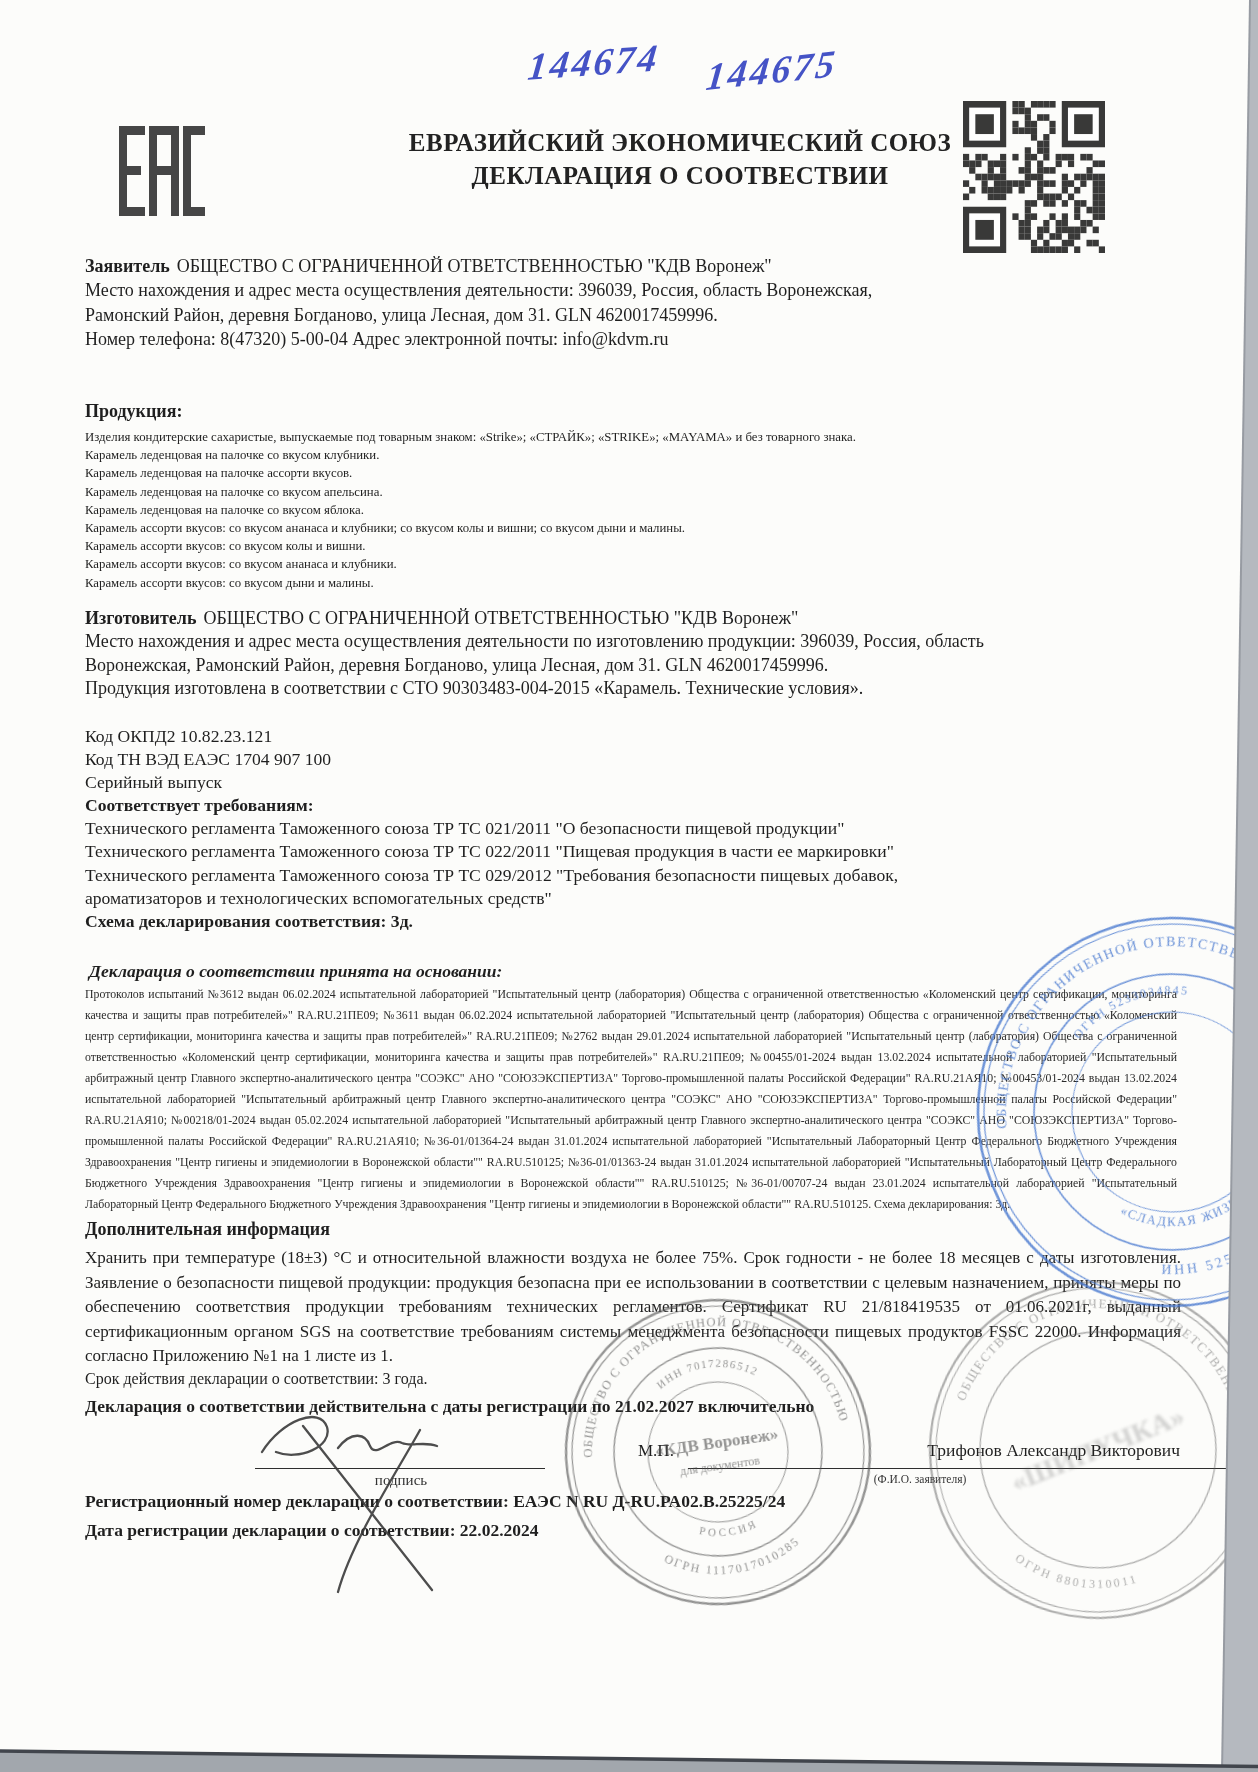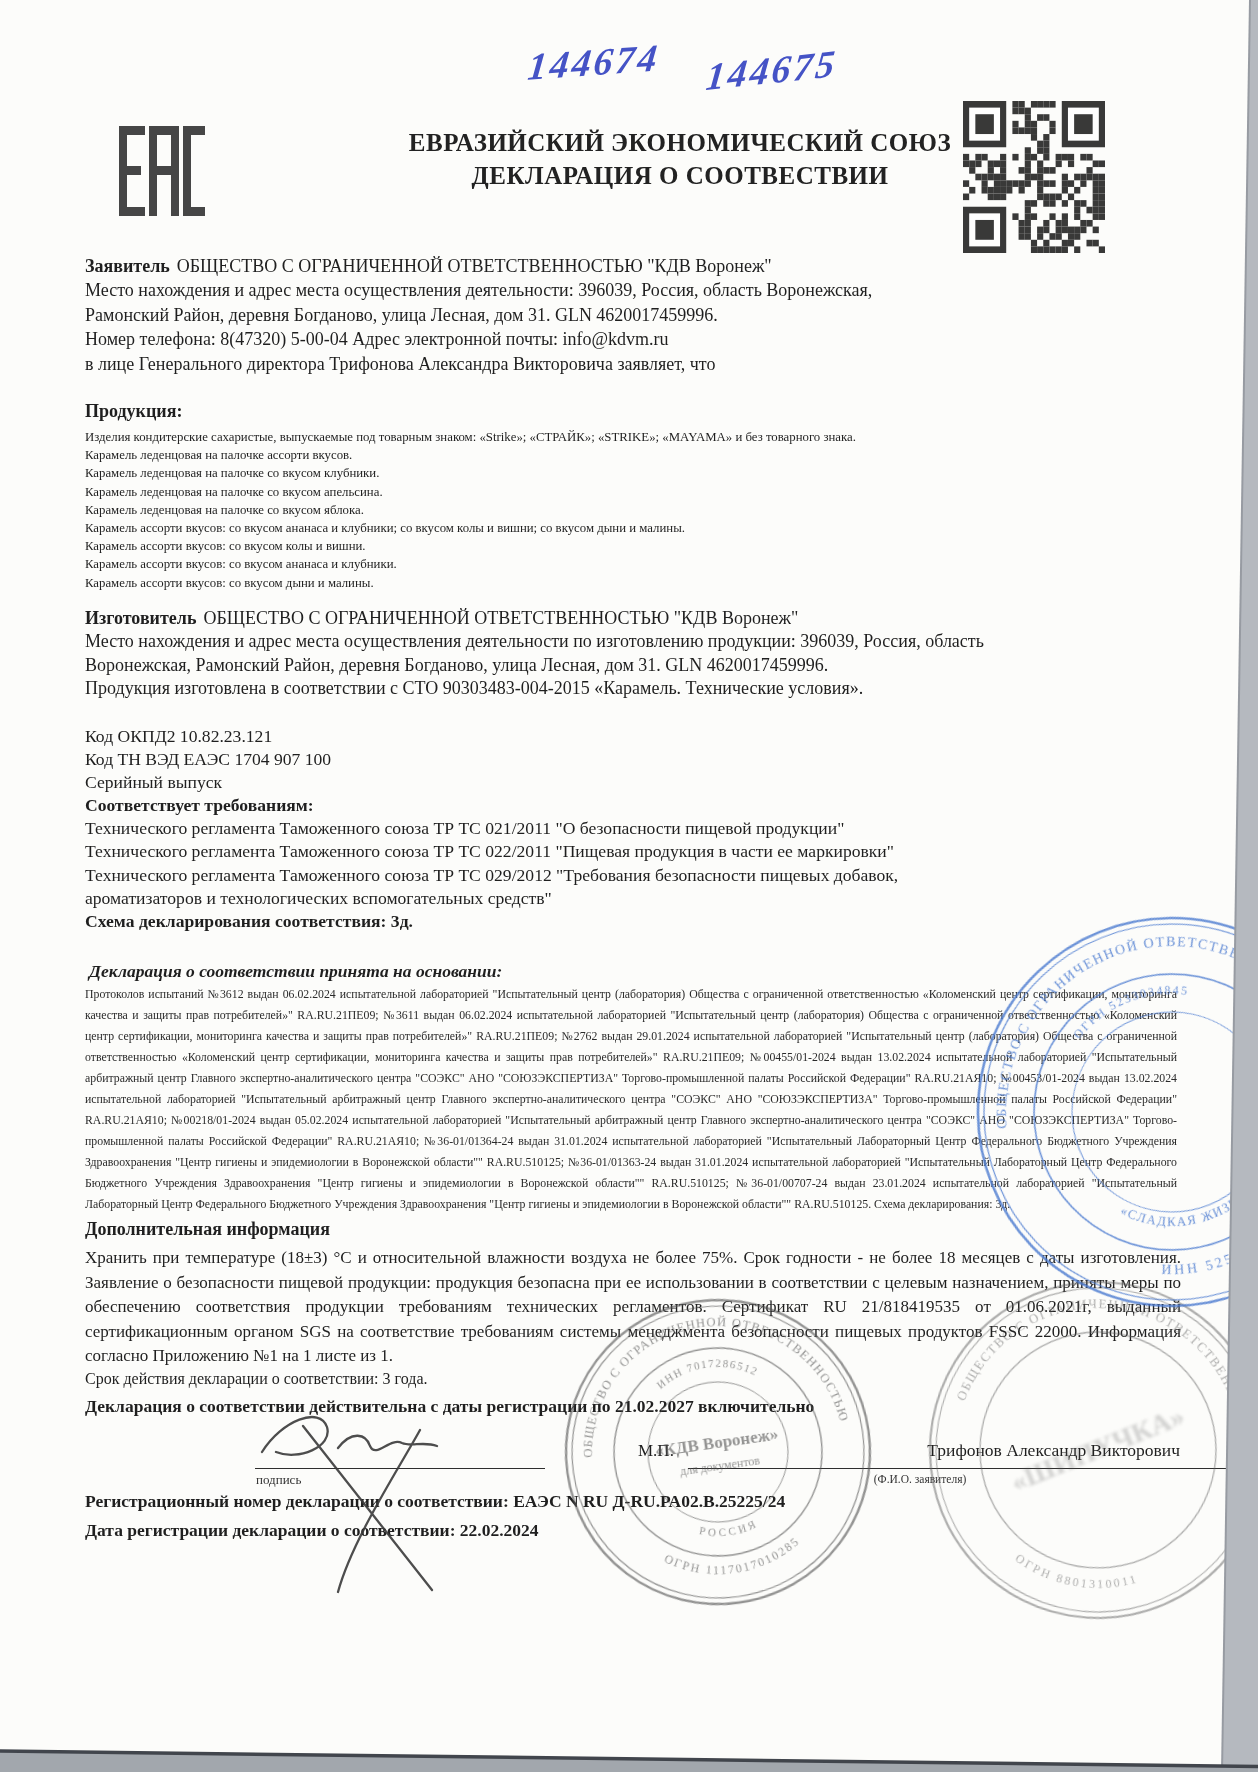--- a/index.html
+++ b/index.html
@@ -29,21 +29,21 @@
   #products{left:85px;top:428px;font-size:12.8px;line-height:18.2px;}
   #manufacturer{left:85px;top:607px;font-size:18px;line-height:23.4px;}
   #codes{left:85px;top:725px;font-size:17.6px;line-height:23.1px;}
   #basis-h{left:89px;top:961px;font-size:17.5px;font-weight:bold;font-style:italic;}
   #basis-text{left:85px;top:984px;width:1092px;font-size:11.8px;line-height:21px;text-align:justify;color:#2a2a2a;}
   #add-h{left:85px;top:1219px;font-size:18px;font-weight:bold;border-bottom:1px solid transparent;}
   #add-text{left:85px;top:1246px;width:1096px;font-size:17px;line-height:24.6px;text-align:justify;}
   #term-line{left:85px;top:1370px;font-size:16px;}
   #validity-line{left:85px;top:1396px;font-size:17.5px;font-weight:bold;}
   #sig-line-left{left:255px;top:1468px;width:290px;border-top:1.6px solid #2e2e2e;height:0;}
-  #sig-label{left:256px;top:1472px;width:290px;text-align:left;font-size:13px;color:#333;}
+  #sig-label{left:256px;top:1472px;width:290px;text-align:center;font-size:15px;color:#333;}
   #mp{left:638px;top:1441px;font-size:17px;}
   #fio{left:660px;top:1440px;width:520px;text-align:right;font-size:17.5px;}
   #fio-line{left:688px;top:1468px;width:545px;border-top:1.6px solid #2e2e2e;height:0;}
   #fio-label{left:660px;top:1473px;width:520px;text-align:center;font-size:11.5px;color:#333;}
   #reg1{left:85px;top:1491px;font-size:17.5px;font-weight:bold;}
   #reg2{left:85px;top:1520px;font-size:17.5px;font-weight:bold;}
   svg{display:block;}
   #decor,#edges{position:absolute;left:0;top:0;pointer-events:none;}
 </style>
 </head>
@@ -267,30 +267,29 @@
         </g>
       </svg>
   </div>
 
   <div class="abs" id="applicant">
     <div class="line"><span class="lbl">Заявитель</span><span>ОБЩЕСТВО С ОГРАНИЧЕННОЙ ОТВЕТСТВЕННОСТЬЮ "КДВ Воронеж"</span></div>
     <div>
         <div class="line">Место нахождения и адрес места осуществления деятельности: 396039, Россия, область Воронежская,</div>
         <div class="line">Рамонский Район, деревня Богданово, улица Лесная, дом 31. GLN 4620017459996.</div>
         <div class="line">Номер телефона: 8(47320) 5-00-04 Адрес электронной почты: info@kdvm.ru</div>
-        <div class="line">в лице Генерального директора Трифонова Александра Викторовича заявляет, что</div>
       </div>
   </div>
 
   <div class="abs" id="products-h">Продукция:</div>
   <div class="abs" id="products">
 
   <div class="line">Изделия кондитерские сахаристые, выпускаемые под товарным знаком: «Strike»; «СТРАЙК»; «STRIKE»; «MAYAMA» и без товарного знака.</div>
+      <div class="line">Карамель леденцовая на палочке со вкусом клубники.</div>
       <div class="line">Карамель леденцовая на палочке ассорти вкусов.</div>
-      <div class="line">Карамель леденцовая на палочке со вкусом клубники.</div>
       <div class="line">Карамель леденцовая на палочке со вкусом апельсина.</div>
       <div class="line">Карамель леденцовая на палочке со вкусом яблока.</div>
       <div class="line">Карамель ассорти вкусов: со вкусом ананаса и клубники; со вкусом колы и вишни; со вкусом дыни и малины.</div>
       <div class="line">Карамель ассорти вкусов: со вкусом колы и вишни.</div>
       <div class="line">Карамель ассорти вкусов: со вкусом ананаса и клубники.</div>
       <div class="line">Карамель ассорти вкусов: со вкусом дыни и малины.</div>
     </div>
 
   <div class="abs" id="manufacturer">
     <div class="line"><span class="lbl">Изготовитель</span><span>ОБЩЕСТВО С ОГРАНИЧЕННОЙ ОТВЕТСТВЕННОСТЬЮ "КДВ Воронеж"</span></div>

